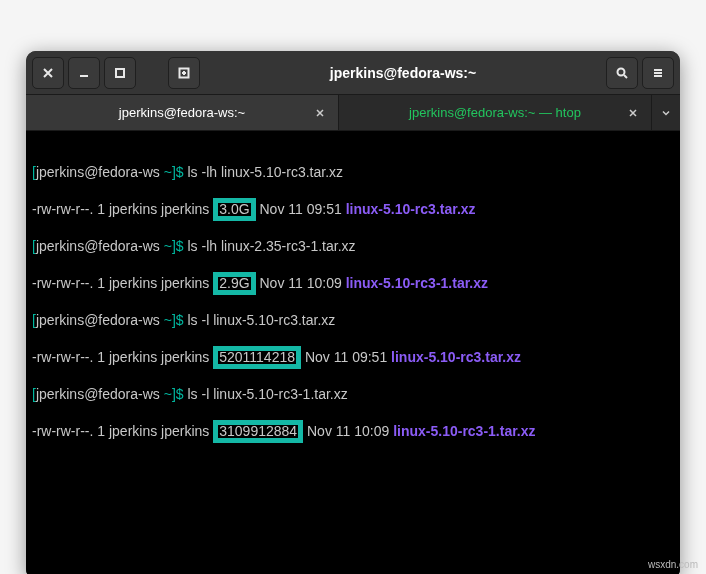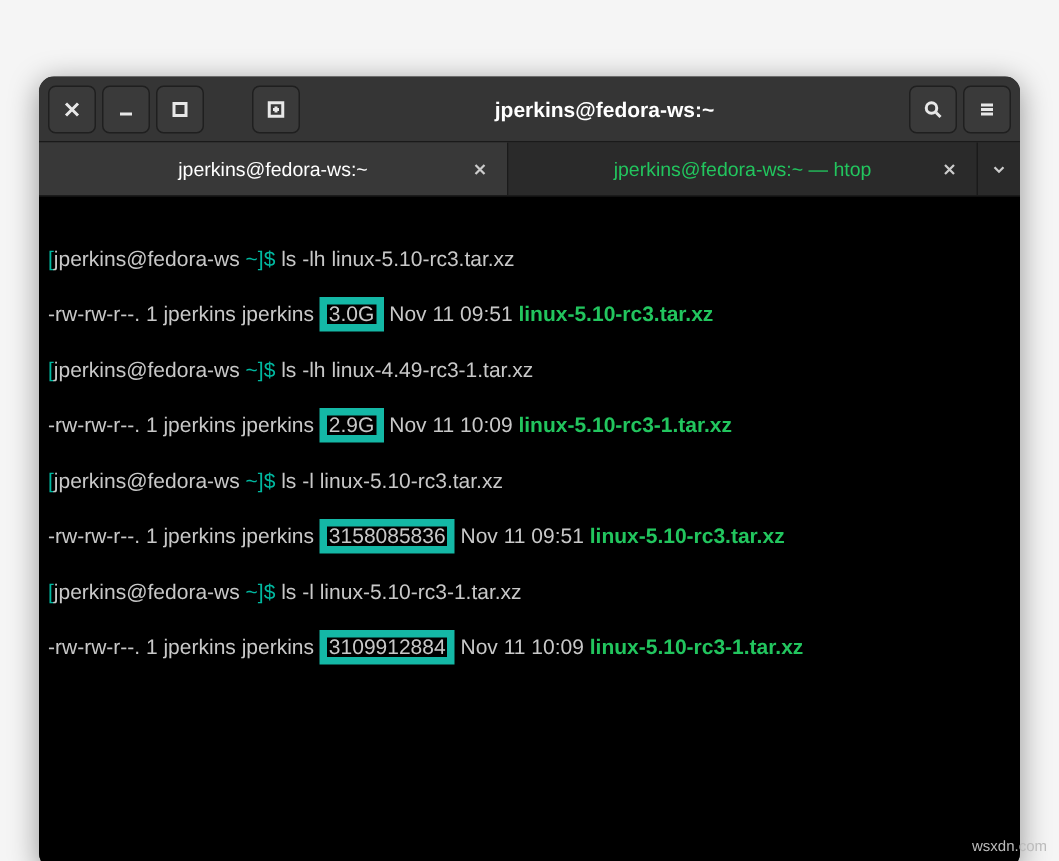--- a/index.html
+++ b/index.html
@@ -96,21 +96,21 @@
       font-size: 14px;
       line-height: 17px;
       color: #c8c8c8;
       height: calc(100% - 80px);
       white-space: pre;
       position: relative;
     }
     .prompt-br { color: #00b8a0; }
     .prompt-host { color: #c8c8c8; }
     .cmd { color: #c8c8c8; }
-    .file-red { color: #22c55e; font-weight: bold; }
+    .file-red { color: #8b5cf6; font-weight: bold; }
     .hl {
       border: 5px solid #14b8a6;
       padding: 0 1px;
       margin: 0;
       display: inline-block;
       line-height: 13px;
     }
     .cursor {
       display: inline-block;
       width: 8px;
@@ -189,22 +189,22 @@
     <div class="tab-add">
       <svg width="10" height="10" viewBox="0 0 10 10" style="stroke:#ccc;stroke-width:1.5;fill:none">
           <path d="M2 3.5 L5 6.5 L8 3.5"></path>
         </svg>
     </div>
   </div>
 
   <div class="terminal">
 <span class="line"><span class="prompt-br">[</span><span class="prompt-host">jperkins@fedora-ws</span> <span class="prompt-br">~</span><span class="prompt-br">]$</span> <span class="cmd">ls -lh linux-5.10-rc3.tar.xz</span></span>
 <span class="line"><span>-rw-rw-r--. 1 jperkins jperkins </span><span class="hl">3.0G</span><span> Nov 11 09:51 </span><span class="file-red">linux-5.10-rc3.tar.xz</span></span>
-<span class="line"><span class="prompt-br">[</span><span class="prompt-host">jperkins@fedora-ws</span> <span class="prompt-br">~</span><span class="prompt-br">]$</span> <span class="cmd">ls -lh linux-4.49-rc3-1.tar.xz</span></span>
+<span class="line"><span class="prompt-br">[</span><span class="prompt-host">jperkins@fedora-ws</span> <span class="prompt-br">~</span><span class="prompt-br">]$</span> <span class="cmd">ls -lh linux-2.35-rc3-1.tar.xz</span></span>
 <span class="line"><span>-rw-rw-r--. 1 jperkins jperkins </span><span class="hl">2.9G</span><span> Nov 11 10:09 </span><span class="file-red">linux-5.10-rc3-1.tar.xz</span></span>
 <span class="line"><span class="prompt-br">[</span><span class="prompt-host">jperkins@fedora-ws</span> <span class="prompt-br">~</span><span class="prompt-br">]$</span> <span class="cmd">ls -l linux-5.10-rc3.tar.xz</span></span>
-<span class="line"><span>-rw-rw-r--. 1 jperkins jperkins </span><span class="hl">3158085836</span><span> Nov 11 09:51 </span><span class="file-red">linux-5.10-rc3.tar.xz</span></span>
+<span class="line"><span>-rw-rw-r--. 1 jperkins jperkins </span><span class="hl">5201114218</span><span> Nov 11 09:51 </span><span class="file-red">linux-5.10-rc3.tar.xz</span></span>
 <span class="line"><span class="prompt-br">[</span><span class="prompt-host">jperkins@fedora-ws</span> <span class="prompt-br">~</span><span class="prompt-br">]$</span> <span class="cmd">ls -l linux-5.10-rc3-1.tar.xz</span></span>
 <span class="line"><span>-rw-rw-r--. 1 jperkins jperkins </span><span class="hl">3109912884</span><span> Nov 11 10:09 </span><span class="file-red">linux-5.10-rc3-1.tar.xz</span></span>
   </div>
 </div>
 
 <div class="watermark">wsxdn.com</div>
 
 </body></html>

